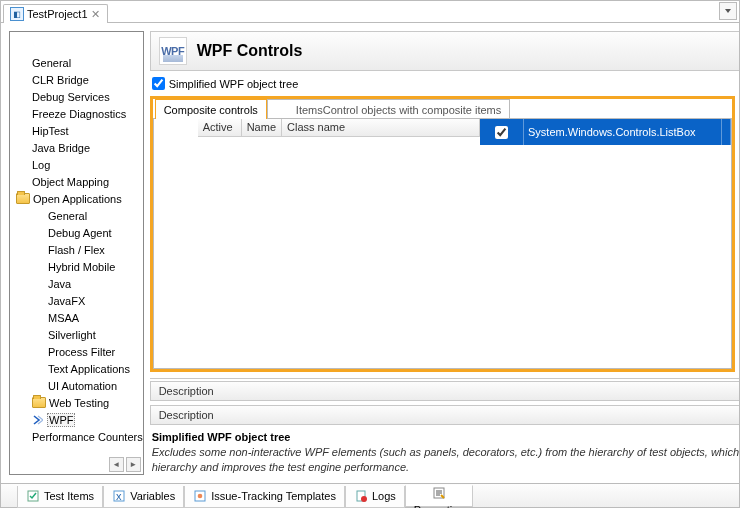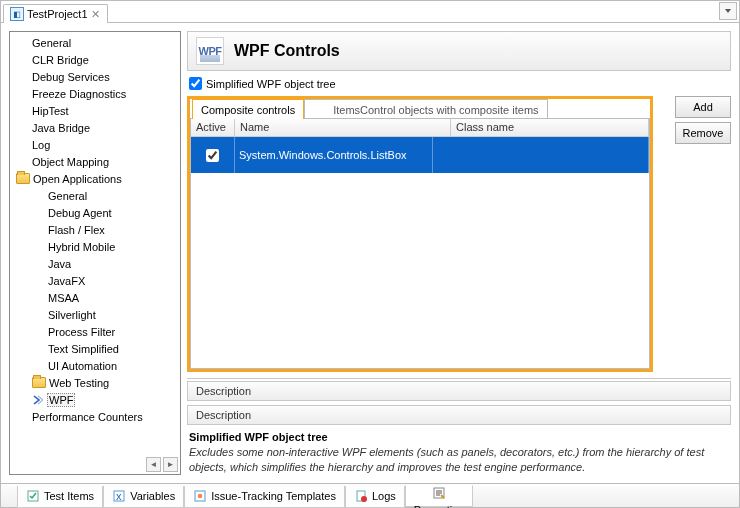--- a/index.html
+++ b/index.html
@@ -9,21 +9,21 @@
   
   .tabbar { height: 22px; display: flex; align-items: flex-end; border-bottom: 1px solid #bbb; padding-left: 2px; background:#fff; position:relative; }
   .tab { display: flex; align-items: center; gap: 3px; padding: 2px 6px; border: 1px solid #bbb; border-bottom: none; background: #fff; position: relative; top:1px; border-top-left-radius:2px; border-top-right-radius:2px; }
   .tab-icon { width:14px; height:14px; background:#e8f3ff; border:1px solid #4a90d0; display:flex; align-items:center; justify-content:center; font-size:8px; color:#2060a0; }
   .tab-close { width:10px; height:10px; display:flex; align-items:center; justify-content:center; color:#888; cursor:pointer; }
   .tabbar-dropdown { margin-left:auto; width:18px; height:18px; border:1px solid #bbb; display:flex; align-items:center; justify-content:center; color:#555; margin-right:2px; margin-bottom:2px; cursor:pointer; background:#f7f7f7;}
 
   
   .main { flex:1; display:flex; overflow:hidden; padding:8px; gap:6px; }
   .sidebar-wrap { width:172px; border:1px solid #888; background:#fff; display:flex; flex-direction:column; }
-  .sidebar { flex:1; overflow:hidden; padding:2px 0; }
+  .sidebar { flex:1; overflow:hidden; padding:2px 0;margin-top:20px; }
   .tree-item { display:flex; align-items:center; height:17px; padding-left:6px; gap:3px; cursor:pointer; white-space:nowrap; }
   .tree-item.indent1 { padding-left:22px; }
   .tree-item.indent2 { padding-left:38px; }
   .tree-item.indent2.iconed { padding-left:22px; }
   .folder-icon { width:14px; height:11px; background:linear-gradient(#ffe08a,#f5c44a); border:1px solid #c79a2a; border-radius:1px; position:relative; }
   .folder-icon::before { content:''; position:absolute; top:-3px; left:0; width:6px; height:3px; background:#f5c44a; border:1px solid #c79a2a; border-bottom:none; border-radius:1px 1px 0 0;}
   .arrow-icon { width:12px; height:12px; display:inline-flex; align-items:center; justify-content:center; }
   .arrow-icon svg { width:10px; height:10px; }
   .tree-item.selected { }
   .tree-item.selected span.label { border:1px dotted #888; padding:0 1px; background:#f5f5f5;}
@@ -41,28 +41,28 @@
   .option-row { display:flex; align-items:center; gap:4px; padding-left:2px; }
   .option-row input { margin:0; }
 
   .body-split { flex:1; display:flex; gap:6px; }
   .table-zone { flex:1; border:3px solid #f5a623; display:flex; flex-direction:column; background:#fff; }
   .inner-tabs { display:flex; height:20px; padding-left:2px;}
   .inner-tab { display:flex; align-items:center; padding:0 8px; border:1px solid #bbb; border-bottom:none; background:#fff; position:relative; top:0; cursor:pointer; }
   .inner-tab.active { border-color:#f5a623; border-width:1px; background:#fff; z-index:2; }
   .inner-tab.inactive { color:#555;padding-left:28px; }
 
-  .grid { flex:1; border:1px solid #bbb; margin-top:-1px; display:flex; flex-direction:column; position:relative;}
+  .grid { flex:1; border:1px solid #bbb; margin-top:-1px; display:flex; flex-direction:row; position:relative;padding-left:44px;}
   .grid-head { display:flex; height:18px; background:linear-gradient(#fdfdfd,#ececec); border-bottom:1px solid #ccc; }
   .grid-head .col { border-right:1px solid #ccc; padding:2px 5px; color:#333; }
   .col-active { width:44px; }
   .col-class { width:198px; }
   .col-name { flex:1; }
 
-  .grid-row { display:flex; height:36px; align-items:stretch; }
+  .grid-row { display:flex; height:26px; align-items:stretch; }
   .grid-row.selected { background:#0a63c7; color:#fff; }
   .grid-row .cell { border-right:1px solid rgba(255,255,255,.35); padding:1px 4px; display:flex; align-items:center; }
   .grid-row .cell.chk { justify-content:center; }
   .grid-row .cell input { accent-color:#fff; margin:0;}
   .grid-body { flex:1; }
 
   .btn-col { width:72px; display:flex; flex-direction:column; gap:4px; }
   .btn { height:22px; border:1px solid #aaa; background:linear-gradient(#fdfdfd,#e6e6e6); display:flex; align-items:center; justify-content:center; cursor:pointer;margin-left:16px; }
 
   .desc-zone { border-top:1px solid #c8c8c8; padding-top:2px; }
@@ -150,21 +150,21 @@
         <div class="tree-item indent2">
             <span class="label">MSAA</span>
           </div>
         <div class="tree-item indent2">
             <span class="label">Silverlight</span>
           </div>
         <div class="tree-item indent2">
             <span class="label">Process Filter</span>
           </div>
         <div class="tree-item indent2">
-            <span class="label">Text Simplified</span>
+            <span class="label">Text Applications</span>
           </div>
         <div class="tree-item indent2">
             <span class="label">UI Automation</span>
           </div>
         <div class="tree-item" style="padding-left:22px;">
           <span class="folder-icon"></span>
           <span class="label">Web Testing</span>
         </div>
         <div class="tree-item indent2 iconed selected">
           <span class="arrow-icon">

